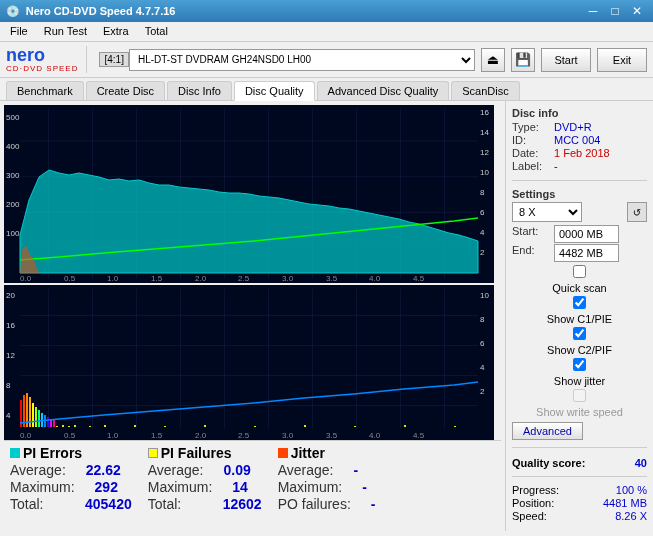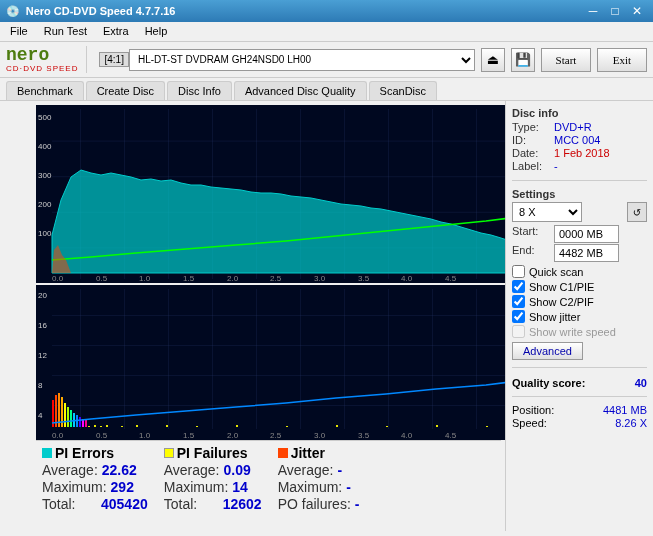--- a/index.html
+++ b/index.html
@@ -10,61 +10,61 @@
     .title-bar-left { display: flex; align-items: center; gap: 6px; font-size: 11px; font-weight: bold; }
     .title-bar-controls { display: flex; gap: 2px; }
     .title-btn { background: transparent; border: none; color: white; cursor: pointer; font-size: 12px; width: 20px; height: 16px; display: flex; align-items: center; justify-content: center; }
     
     
     .menu-bar { background: #f0f0f0; border-bottom: 1px solid #ccc; display: flex; padding: 2px 4px; gap: 4px; height: 20px; }
     .menu-item { padding: 1px 6px; cursor: pointer; font-size: 11px; }
     
     
     .toolbar { background: #f0f0f0; border-bottom: 1px solid #ccc; display: flex; align-items: center; padding: 3px 6px; gap: 6px; height: 36px; }
-    .nero-logo { font-weight: bold; font-size: 16px; color: #4d7c0f; font-family: Liberation Mono, monospace; }
+    .nero-logo { font-weight: bold; font-size: 16px; color: #1d4ed8; font-family: Liberation Sans, sans-serif; }
     .nero-sub { font-size: 8px; color: #cc0000; letter-spacing: 1px; }
     .logo-block { display: flex; flex-direction: column; margin-right: 6px; border-right: 1px solid #ccc; padding-right: 8px; }
     .drive-select { display: flex; align-items: center; flex: 1; }
     .drive-label { font-size: 10px; background: #ddd; border: 1px solid #999; padding: 1px 4px; }
     .drive-dropdown { border: 1px solid #999; background: white; padding: 2px 4px; font-size: 10px; flex: 1; height: 22px; }
-    .toolbar-btn { border: 1px solid #999; background: linear-gradient(to bottom, #fff, #e0e0e0); padding: 2px 8px; font-size: 11px; cursor: pointer; height: 24px; min-width: 50px; font-family: Liberation Serif, serif; }
+    .toolbar-btn { border: 1px solid #999; background: linear-gradient(to bottom, #fff, #e0e0e0); padding: 2px 8px; font-size: 11px; cursor: pointer; height: 24px; min-width: 50px; }
     .icon-btn { border: 1px solid #999; background: linear-gradient(to bottom, #fff, #e0e0e0); width: 24px; height: 24px; display: flex; align-items: center; justify-content: center; cursor: pointer; font-size: 13px; }
     
     
     .tabs { background: #f0f0f0; border-bottom: 1px solid #ccc; display: flex; padding: 3px 6px 0; gap: 2px; }
     .tab { border: 1px solid #ccc; border-bottom: none; padding: 3px 10px; background: #e0e0e0; cursor: pointer; font-size: 11px; border-radius: 3px 3px 0 0; }
     .tab.active { background: white; border-bottom: 1px solid white; margin-bottom: -1px; z-index: 1; }
     
     
-    .main { display: flex; flex: 1; height: calc(536px - 22px - 20px - 36px - 28px); padding-left: 32px; }
+    .main { display: flex; flex: 1; height: calc(536px - 22px - 20px - 36px - 28px); }
     
     
     .charts-area { flex: 1; padding: 4px; display: flex; flex-direction: column; gap: 0; overflow: hidden; }
     
     
     .legend-area { padding: 4px 6px; background: #f0f0f0; border-top: 1px solid #ccc; display: flex; gap: 16px; font-size: 14px; }
     .legend-group { display: flex; flex-direction: column; gap: 1px; }
     .legend-title { display: flex; align-items: center; gap: 3px; font-weight: bold; }
     .legend-dot { width: 10px; height: 10px; display: inline-block; }
-    .legend-row { display: flex; gap: 4px; }
+    .legend-row { display: flex; gap: 20px; }
     .legend-label { color: #333; min-width: 55px; }
     .legend-value { color: #0000cc; font-weight: bold; }
     
     
     .right-panel { width: 148px; background: #f0f0f0; border-left: 1px solid #ccc; padding: 6px; font-size: 11px; display: flex; flex-direction: column; gap: 4px; overflow-y: auto; }
     .section-title { font-weight: bold; color: #333; margin-bottom: 2px; font-size: 11px; }
     .info-row { display: flex; gap: 4px; margin-bottom: 1px; }
     .info-label { color: #333; min-width: 38px; }
     .info-value { color: #0000cc; }
     .info-value.red { color: #cc0000; }
     .separator { border-top: 1px solid #ccc; margin: 3px 0; }
     .settings-row { display: flex; align-items: center; gap: 4px; margin-bottom: 3px; justify-content: space-between; }
     .settings-select { border: 1px solid #999; background: white; padding: 1px 2px; font-size: 11px; height: 20px; width: 70px; }
     .input-field { border: 1px solid #999; background: white; padding: 1px 4px; font-size: 11px; height: 18px; width: 80px; }
-    .checkbox-row { display: flex; align-items: center; gap: 4px; margin-bottom: 2px; }
+    .checkbox-row { display: flex; align-items: center; gap: 4px; margin-bottom: 2px; flex-direction: column; }
     .checkbox-row input { margin: 0; }
     .advanced-btn { background: linear-gradient(to bottom, #fff, #e0e0e0); border: 1px solid #999; padding: 2px 10px; cursor: pointer; font-size: 11px; align-self: flex-end; color: #0000aa; }
     .quality-row { display: flex; gap: 4px; margin-top: 2px; justify-content: space-between; }
     .quality-label { font-weight: bold; }
     .quality-value { color: #0000cc; font-weight: bold; }
     .progress-row { display: flex; justify-content: space-between; margin-bottom: 1px; }
     
     
     svg { display: block; }
     
@@ -84,21 +84,21 @@
     <button class="title-btn">─</button>
     <button class="title-btn">□</button>
     <button class="title-btn close">✕</button>
   </div>
 </div>
 
 <div class="menu-bar">
   <span class="menu-item">File</span>
   <span class="menu-item">Run Test</span>
   <span class="menu-item">Extra</span>
-  <span class="menu-item">Help</span>
+  <span class="menu-item">Total</span>
 </div>
 
 <div class="toolbar">
   <div class="logo-block">
     <span class="nero-logo" style="font-size:18px; line-height:1;">nero</span>
     <span class="nero-sub">CD·DVD SPEED</span>
   </div>
   <div class="drive-select">
     <span class="drive-label">[4:1]</span>
     <select class="drive-dropdown">
@@ -108,20 +108,21 @@
   <div class="icon-btn" title="Eject">⏏</div>
   <div class="icon-btn" title="Save">💾</div>
   <button class="toolbar-btn">Start</button>
   <button class="toolbar-btn">Exit</button>
 </div>
 
 <div class="tabs">
   <div class="tab">Benchmark</div>
   <div class="tab">Create Disc</div>
   <div class="tab">Disc Info</div>
+  <div class="tab active">Disc Quality</div>
   <div class="tab">Advanced Disc Quality</div>
   <div class="tab">ScanDisc</div>
 </div>
 
 <div class="main">
 
   <div class="charts-area">
 
     <div class="chart-wrapper">
       <svg width="490" height="178" style="background: #000820; display:block;">
@@ -387,20 +388,24 @@
 
     <div class="quality-row">
       <span class="quality-label">Quality score:</span>
       <span class="quality-value">40</span>
     </div>
 
     <div class="separator"></div>
 
     <div>
       <div class="progress-row">
+        <span>Progress:</span>
+        <span style="color:#0000cc;">100 %</span>
+      </div>
+      <div class="progress-row">
         <span>Position:</span>
         <span style="color:#0000cc;">4481 MB</span>
       </div>
       <div class="progress-row">
         <span>Speed:</span>
         <span style="color:#0000cc;">8.26 X</span>
       </div>
     </div>
 
   </div>

